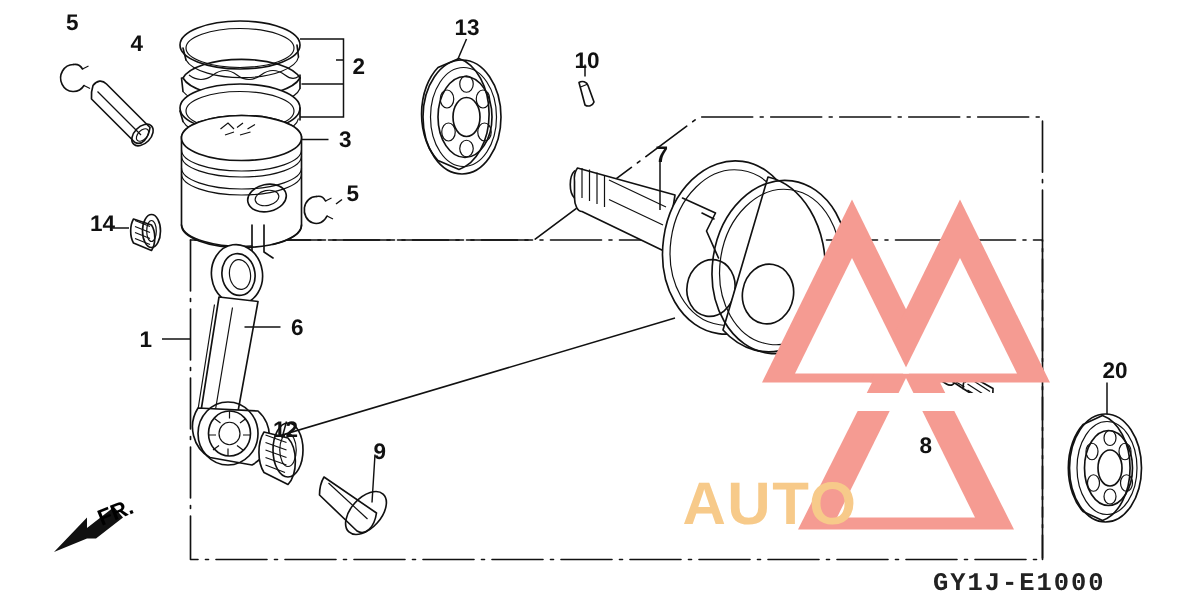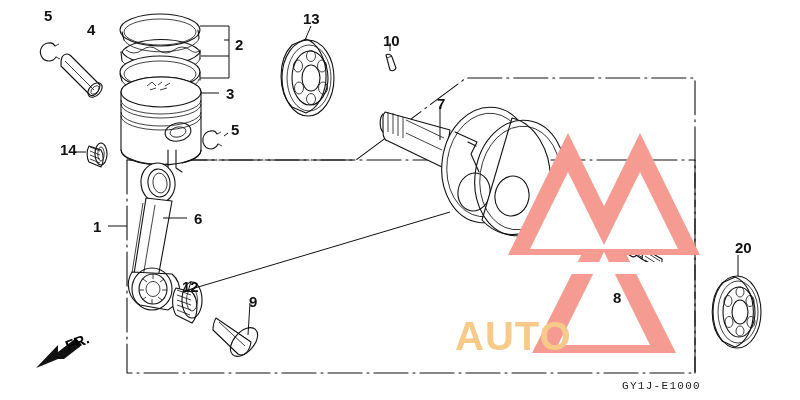--- a/index.html
+++ b/index.html
@@ -7,21 +7,21 @@
        font-family:"Liberation Sans",sans-serif;}
   #stage{position:relative;width:800px;height:400px;background:#fff;}
   #stage svg{position:absolute;left:0;top:0;}
   .lbl{position:absolute;font-family:"Liberation Sans",sans-serif;
        font-size:15px;font-weight:700;color:#111;line-height:1;
        letter-spacing:0px;white-space:nowrap;}
   .fr{position:absolute;font-family:"Liberation Sans",sans-serif;
       font-size:15px;font-weight:700;color:#000;
       transform:rotate(-22deg);transform-origin:0 50%;}
   .code{position:absolute;font-family:"Liberation Mono",monospace;
-        font-size:11px;font-weight:400;color:#222;letter-spacing:1.3px;
+        font-size:17px;font-weight:700;color:#222;letter-spacing:1.3px;
         white-space:nowrap;}
   #wm{position:absolute;left:0;top:0;width:800px;height:400px;
       pointer-events:none;}
   .wmtext{position:absolute;font-family:"Liberation Sans",sans-serif;
           font-weight:700;font-size:40px;letter-spacing:1px;
           white-space:nowrap;line-height:1;}
 </style>
 </head>
 <body>
 

